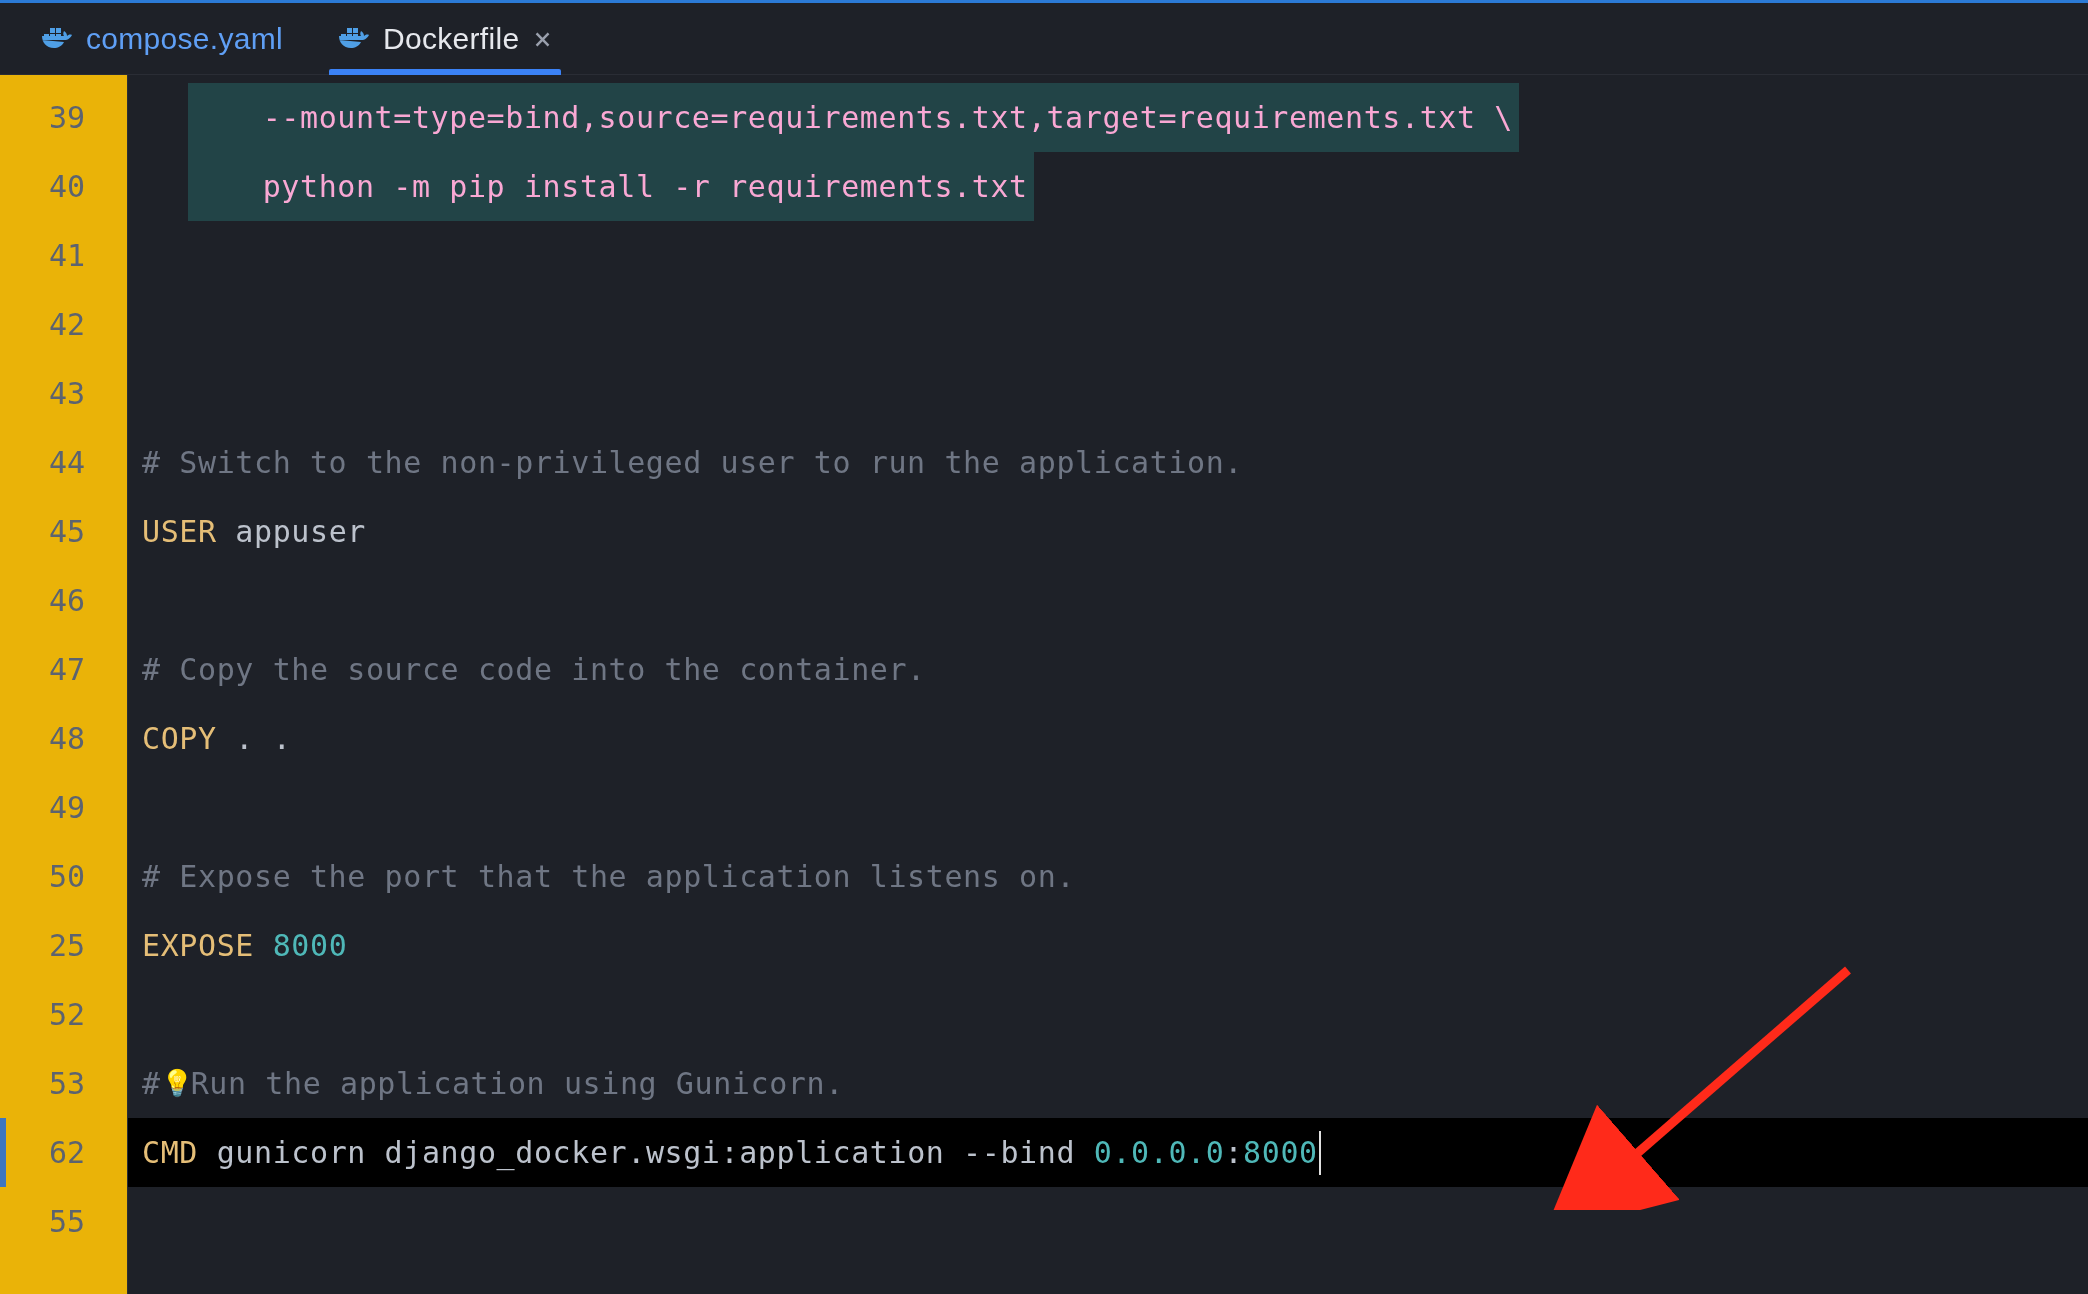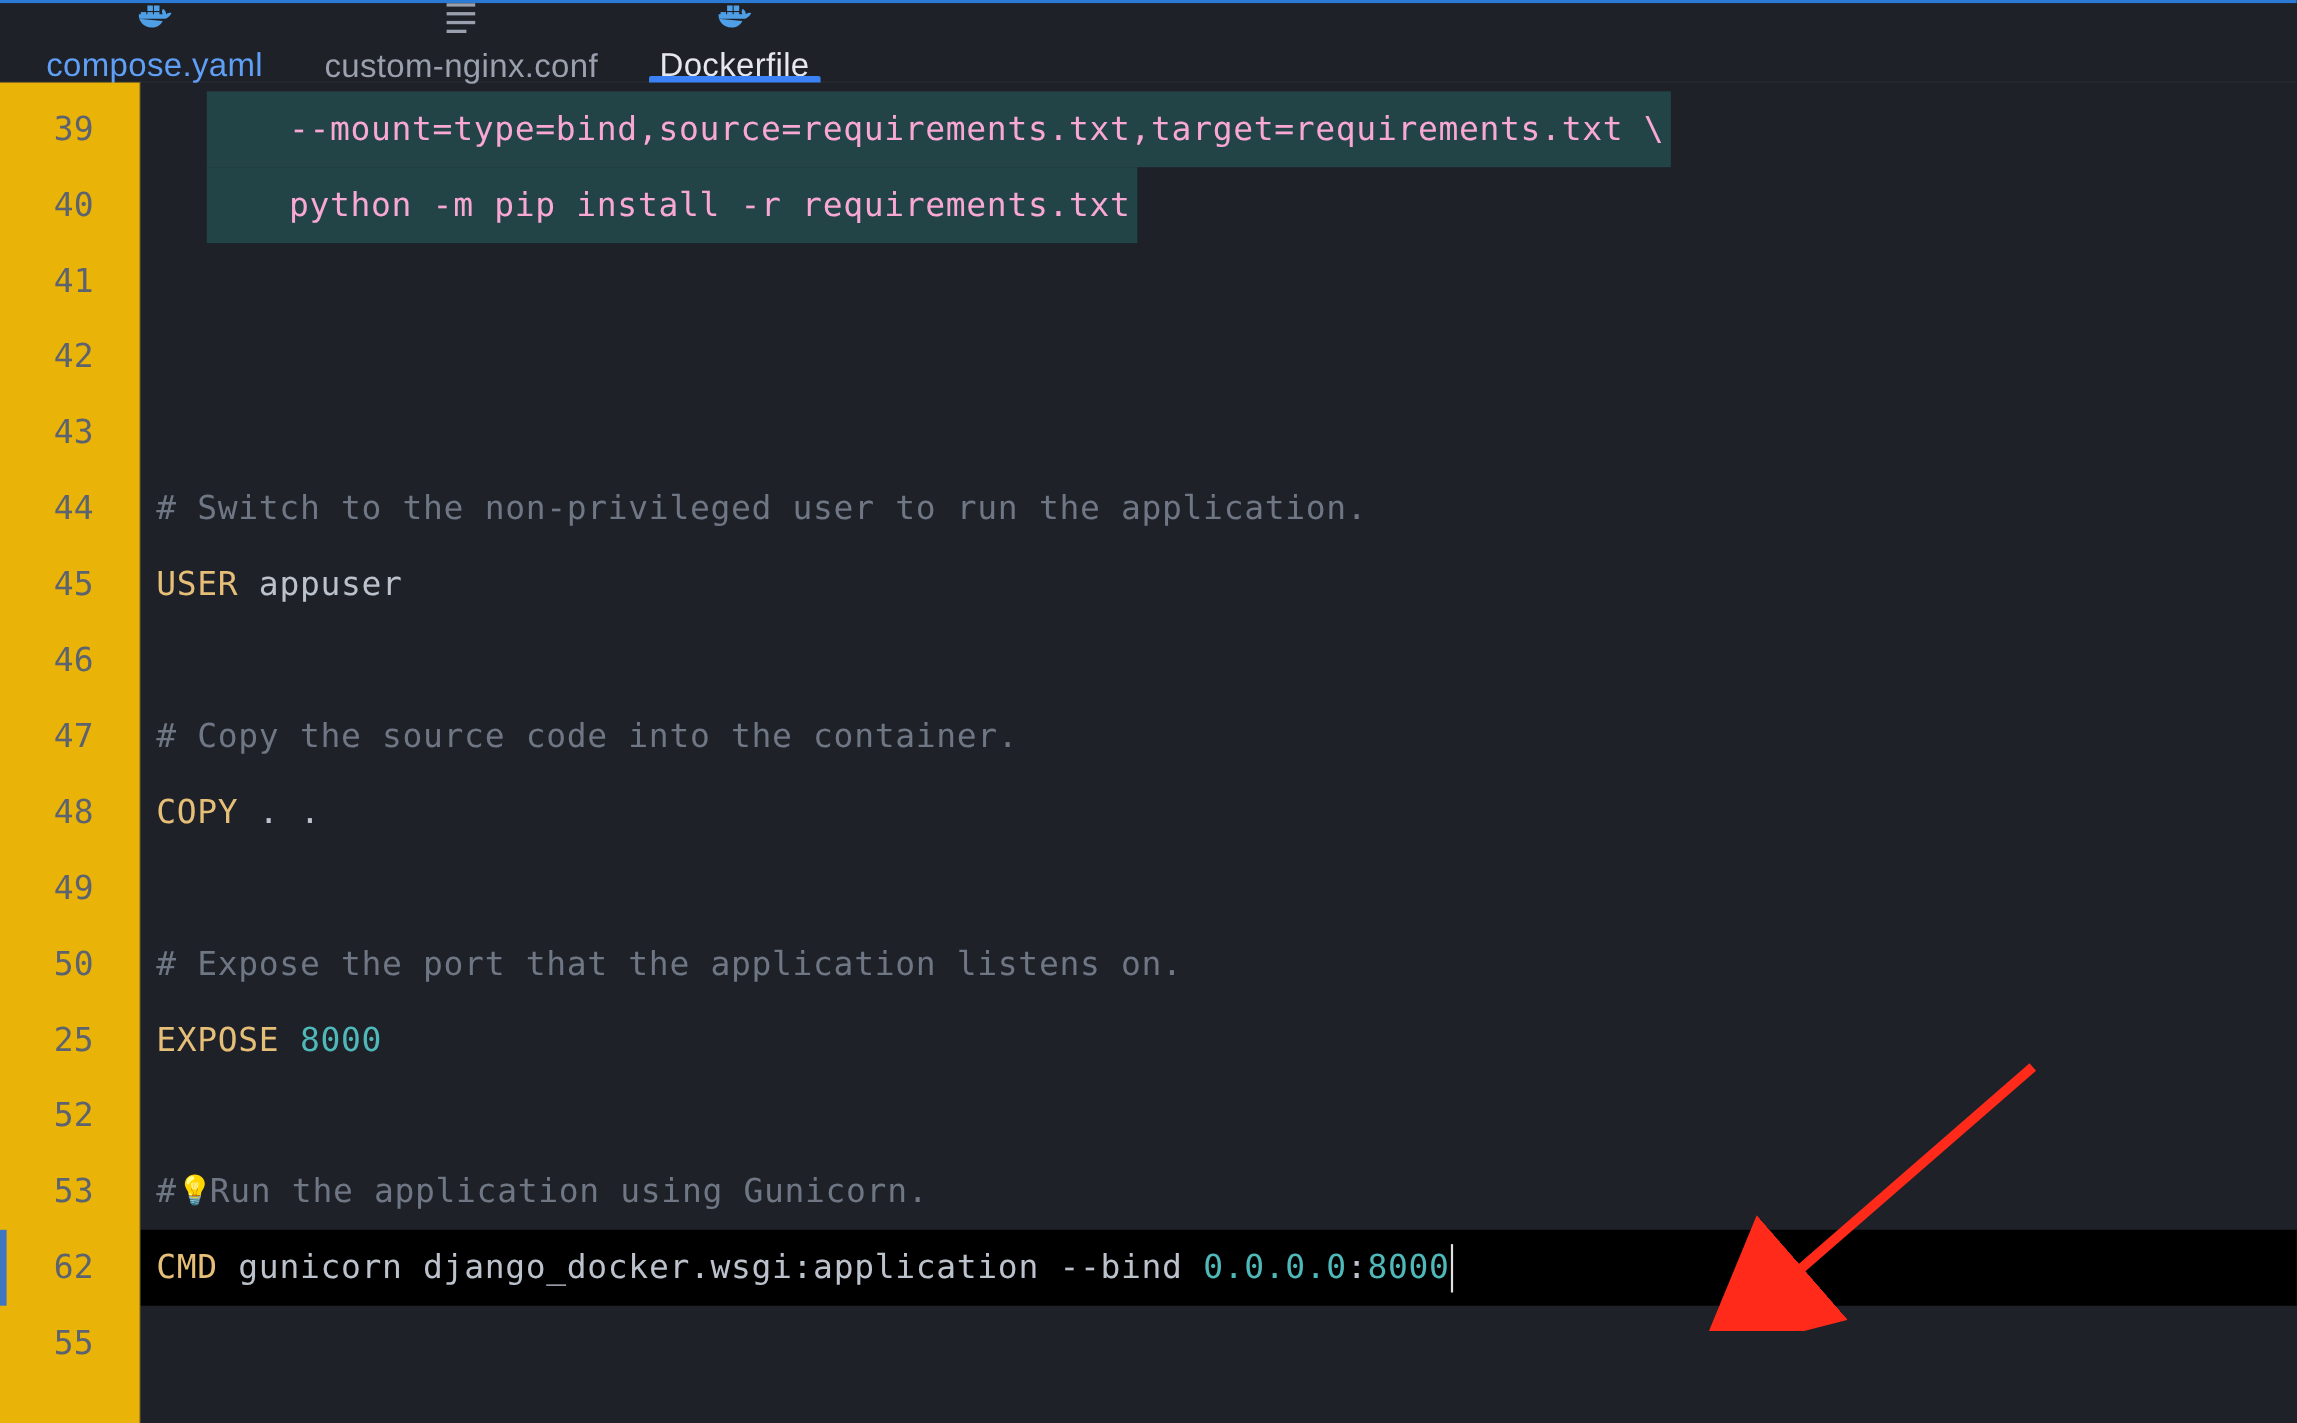--- a/index.html
+++ b/index.html
@@ -25,21 +25,20 @@
     padding-left: 14px;
     gap: 0;
   }
   .tab {
     display: flex;
     align-items: center;
     padding: 0 28px;
     gap: 14px;
     position: relative;
     cursor: pointer;
-    flex-direction: column;
   }
   .tab-active-underline {
     position: absolute;
     bottom: -1px;
     left: 18px;
     right: 18px;
     height: 6px;
     background: #3b82f6;
     border-radius: 2px 2px 0 0;
   }
@@ -150,29 +149,20 @@
             <rect x="14" y="8" width="5" height="5"></rect>
           <rect x="8" y="2" width="5" height="5"></rect>
             <rect x="14" y="2" width="5" height="5"></rect>
           <path d="M0 14 h24 c2 0 5 -3 6 -5 c-2 -1 -4 0 -5 1 c0 -2 -1 -4 -3 -5 c-1 2 -1 4 0 5 h-22 c0 6 4 12 12 12 c4 0 8 -2 10 -6" fill="#4f9fe6"></path>
         </g>
       </svg>
     </span>
     <span class="tab-label">compose.yaml</span>
   </div>
 
-  <div class="tab tab-plain">
-    <span class="lines-icon">
-      <span></span>
-        <span></span>
-        <span></span>
-        <span></span>
-    </span>
-    <span class="tab-label">custom-nginx.conf</span>
-  </div>
 
   <div class="tab tab-active">
     <span class="docker-icon">
       <svg width="30" height="26" viewBox="0 0 30 26">
         <g fill="#4f9fe6">
           <rect x="2" y="8" width="5" height="5"></rect>
             <rect x="8" y="8" width="5" height="5"></rect>
             <rect x="14" y="8" width="5" height="5"></rect>
           <rect x="8" y="2" width="5" height="5"></rect>
             <rect x="14" y="2" width="5" height="5"></rect>

